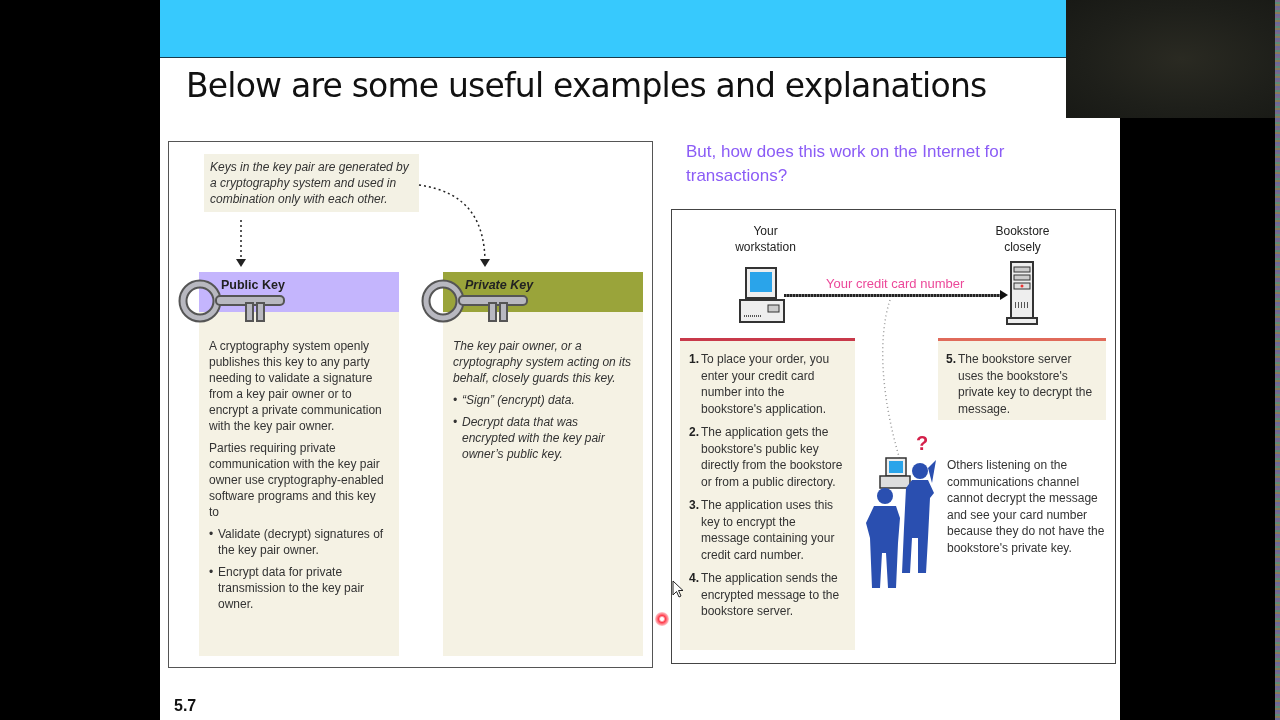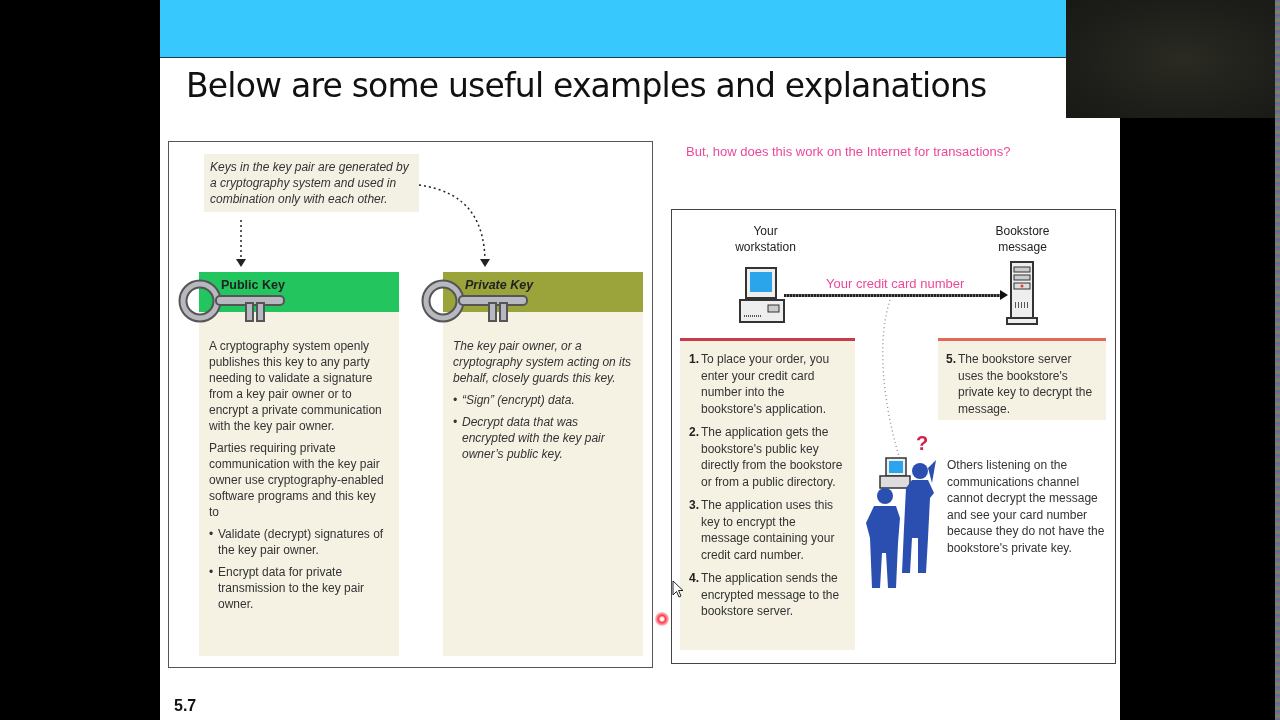--- a/index.html
+++ b/index.html
@@ -11,29 +11,29 @@
   .title { position: absolute; left: 26px; top: 66px; font-family: "DejaVu Sans", sans-serif; font-size: 33px; color: #111; letter-spacing: -0.8px; white-space: nowrap; }
   .webcam { position: absolute; left: 1066px; top: 0; width: 210px; height: 118px; background: radial-gradient(ellipse at 55% 50%, #2a2a22 0%, #1e1f1a 60%, #181915 100%); }
   .noise { position: absolute; left: 1275px; top: 0; width: 5px; height: 720px; background: repeating-linear-gradient(180deg, #7a6a8a 0 2px, #5a8a7a 2px 4px, #8a7a5a 4px 6px, #6a6a9a 6px 8px); }
 
   .leftpanel { position: absolute; left: 8px; top: 141px; width: 485px; height: 527px; border: 1.5px solid #555; background: #fff; }
   .topnote { position: absolute; left: 35px; top: 12px; width: 215px; height: 58px; background: #f3f1e4; padding: 5px 6px; font-size: 12px; line-height: 16px; color: #333; font-style: italic; }
   .keycol { position: absolute; top: 130px; width: 200px; height: 384px; background: #f5f2e4; }
   .keycol.pub { left: 30px; }
   .keycol.priv { left: 274px; font-style: italic; }
   .keyhead { height: 40px; padding: 6px 0 0 22px; font-weight: bold; font-size: 12.5px; color: #222; }
-  .pub .keyhead { background: #22c55e; }
+  .pub .keyhead { background: #c4b5fd; }
   .priv .keyhead { background: #9aa43a; }
   .keybody { padding: 26px 10px 0 10px; font-size: 12px; line-height: 16px; color: #333; }
   .keybody p { margin-bottom: 6px; }
   .bullet { display: flex; margin-bottom: 6px; }
   .bullet .dot { width: 9px; flex: none; }
   .keyicon { position: absolute; top: 127px; width: 110px; height: 60px; }
 
-  .subtitle { position: absolute; left: 526px; top: 140px; width: 420px; font-family: "Liberation Sans", sans-serif; font-size: 13px; line-height: 24px; color: #ec4899; }
+  .subtitle { position: absolute; left: 526px; top: 140px; width: 420px; font-family: "Liberation Sans", sans-serif; font-size: 17px; line-height: 24px; color: #8b5cf6; }
 
   .rightpanel { position: absolute; left: 511px; top: 209px; width: 445px; height: 455px; border: 1.5px solid #444; background: #fff; }
   .rp-label { position: absolute; font-size: 12px; line-height: 16px; color: #222; text-align: center; }
   .cc-label { position: absolute; left: 154px; top: 66px; font-size: 13px; color: #ec4899; }
   .arrowline { position: absolute; left: 112px; top: 84px; width: 218px; height: 3px; background: repeating-linear-gradient(90deg, #222 0 2px, #777 2px 3px); }
   .arrowhead { position: absolute; left: 328px; top: 80px; width: 0; height: 0; border-left: 8px solid #111; border-top: 5.5px solid transparent; border-bottom: 5.5px solid transparent; }
 
   .stepsbox { position: absolute; left: 8px; top: 128px; width: 175px; height: 312px; background: #f5f2e4; border-top: 3px solid #c8394a; padding: 10px 8px 0 9px; font-size: 12px; line-height: 16.5px; color: #333; }
   .step { display: flex; margin-bottom: 7px; }
   .step .num { font-weight: bold; width: 12px; flex: none; color: #222; }
@@ -111,21 +111,21 @@
 
   <div class="subtitle">But, how does this work on the Internet for transactions?</div>
 
   <div class="rightpanel">
     <div class="rp-label" style="left:56px;top:13px;width:75px;">
       <div>Your</div>
       <div>workstation</div>
     </div>
     <div class="rp-label" style="left:313px;top:13px;width:75px;">
       <div>Bookstore</div>
-      <div>message</div>
+      <div>closely</div>
     </div>
 
     <svg style="position:absolute;left:66px;top:56px;" width="52" height="62" viewBox="0 0 52 62">
       <rect x="8" y="2" width="30" height="30" fill="#eee" stroke="#333" stroke-width="2"></rect>
       <rect x="12" y="6" width="22" height="20" fill="#2aa4ea"></rect>
       <rect x="2" y="34" width="44" height="22" fill="#eee" stroke="#333" stroke-width="2"></rect>
       <rect x="30" y="39" width="11" height="7" fill="#ccc" stroke="#333" stroke-width="1"></rect>
       <line x1="6" y1="50" x2="24" y2="50" stroke="#555" stroke-width="2" stroke-dasharray="1,1"></line>
     </svg>
 

